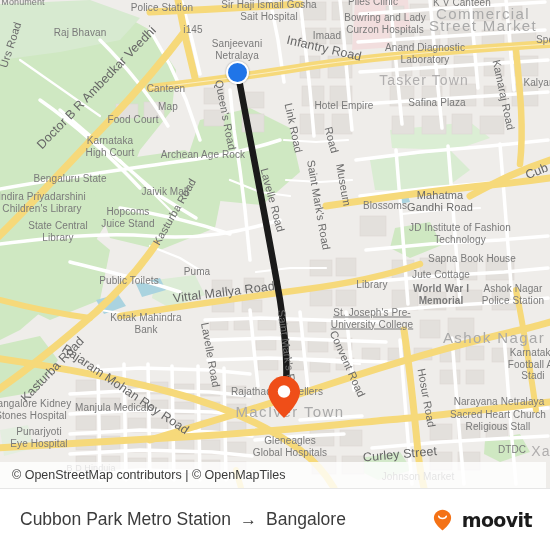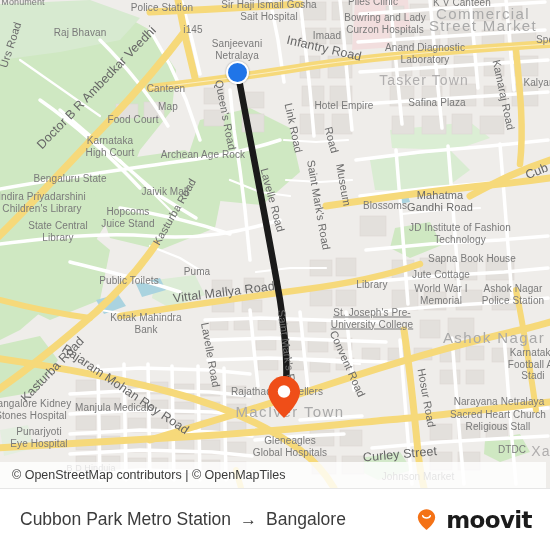--- a/index.html
+++ b/index.html
@@ -120,21 +120,21 @@
     font-size: 17px;
     color: #3c3c3c;
   }
   #moovit-logo {
     position: absolute;
     right: 18px; top: 50%;
     transform: translateY(-50%);
     display: flex; align-items: center;
   }
   #moovit-wordmark {
-    font-size: 23px;
+    font-size: 19px;
     font-weight: bold;
     color: #1b1b1b;
     letter-spacing: -0.6px;
     margin-left: 10px;
     font-family: "DejaVu Sans", sans-serif;
   }
 </style>
 </head>
 <body>
 
@@ -467,21 +467,21 @@
 Library</div>
         <div class="lbl poi" style="left: 385px; top: 206px; transform: translate(-50%, -50%) rotate(0deg);">Blossoms</div>
         <div class="lbl road" style="left: 440px; top: 201px; transform: translate(-50%, -50%) rotate(0deg);">Mahatma
 Gandhi Road</div>
         <div class="lbl bigroad" style="left: 537px; top: 172px; transform: translate(-50%, -50%) rotate(-22deg);">Cub</div>
         <div class="lbl poi" style="left: 460px; top: 233px; transform: translate(-50%, -50%) rotate(0deg);">JD Institute of Fashion
 Technology</div>
         <div class="lbl poi" style="left: 472px; top: 259px; transform: translate(-50%, -50%) rotate(0deg);">Sapna Book House</div>
         <div class="lbl poi" style="left: 441px; top: 275px; transform: translate(-50%, -50%) rotate(0deg);">Jute Cottage</div>
         <div class="lbl poi" style="left: 372px; top: 285px; transform: translate(-50%, -50%) rotate(0deg);">Library</div>
-        <div class="lbl poi" style="left: 441px; top: 294px; transform: translate(-50%, -50%) rotate(0deg);">World War I
+        <div class="lbl poi" style="left: 441px; top: 294px; transform: translate(-50%, -50%) rotate(0deg); font-weight: bold;">World War I
 Memorial</div>
         <div class="lbl poi" style="left: 513px; top: 294px; transform: translate(-50%, -50%) rotate(0deg);">Ashok Nagar
 Police Station</div>
         <div class="lbl road" style="left: 343px; top: 185px; transform: translate(-50%, -50%) rotate(80deg);">Museum</div>
         <div class="lbl road" style="left: 318px; top: 205px; transform: translate(-50%, -50%) rotate(80deg);">Saint Mark's Road</div>
         <div class="lbl road" style="left: 175px; top: 212px; transform: translate(-50%, -50%) rotate(-60deg);">Kasturba Road</div>
         <div class="lbl road" style="left: 272px; top: 200px; transform: translate(-50%, -50%) rotate(75deg);">Lavelle Road</div>
         <div class="lbl poi" style="left: 197px; top: 272px; transform: translate(-50%, -50%) rotate(0deg);">Puma</div>
         <div class="lbl poi" style="left: 129px; top: 281px; transform: translate(-50%, -50%) rotate(0deg);">Public Toilets</div>
         <div class="lbl bigroad" style="left: 224px; top: 293px; transform: translate(-50%, -50%) rotate(-7deg);">Vittal Mallya Road</div>

